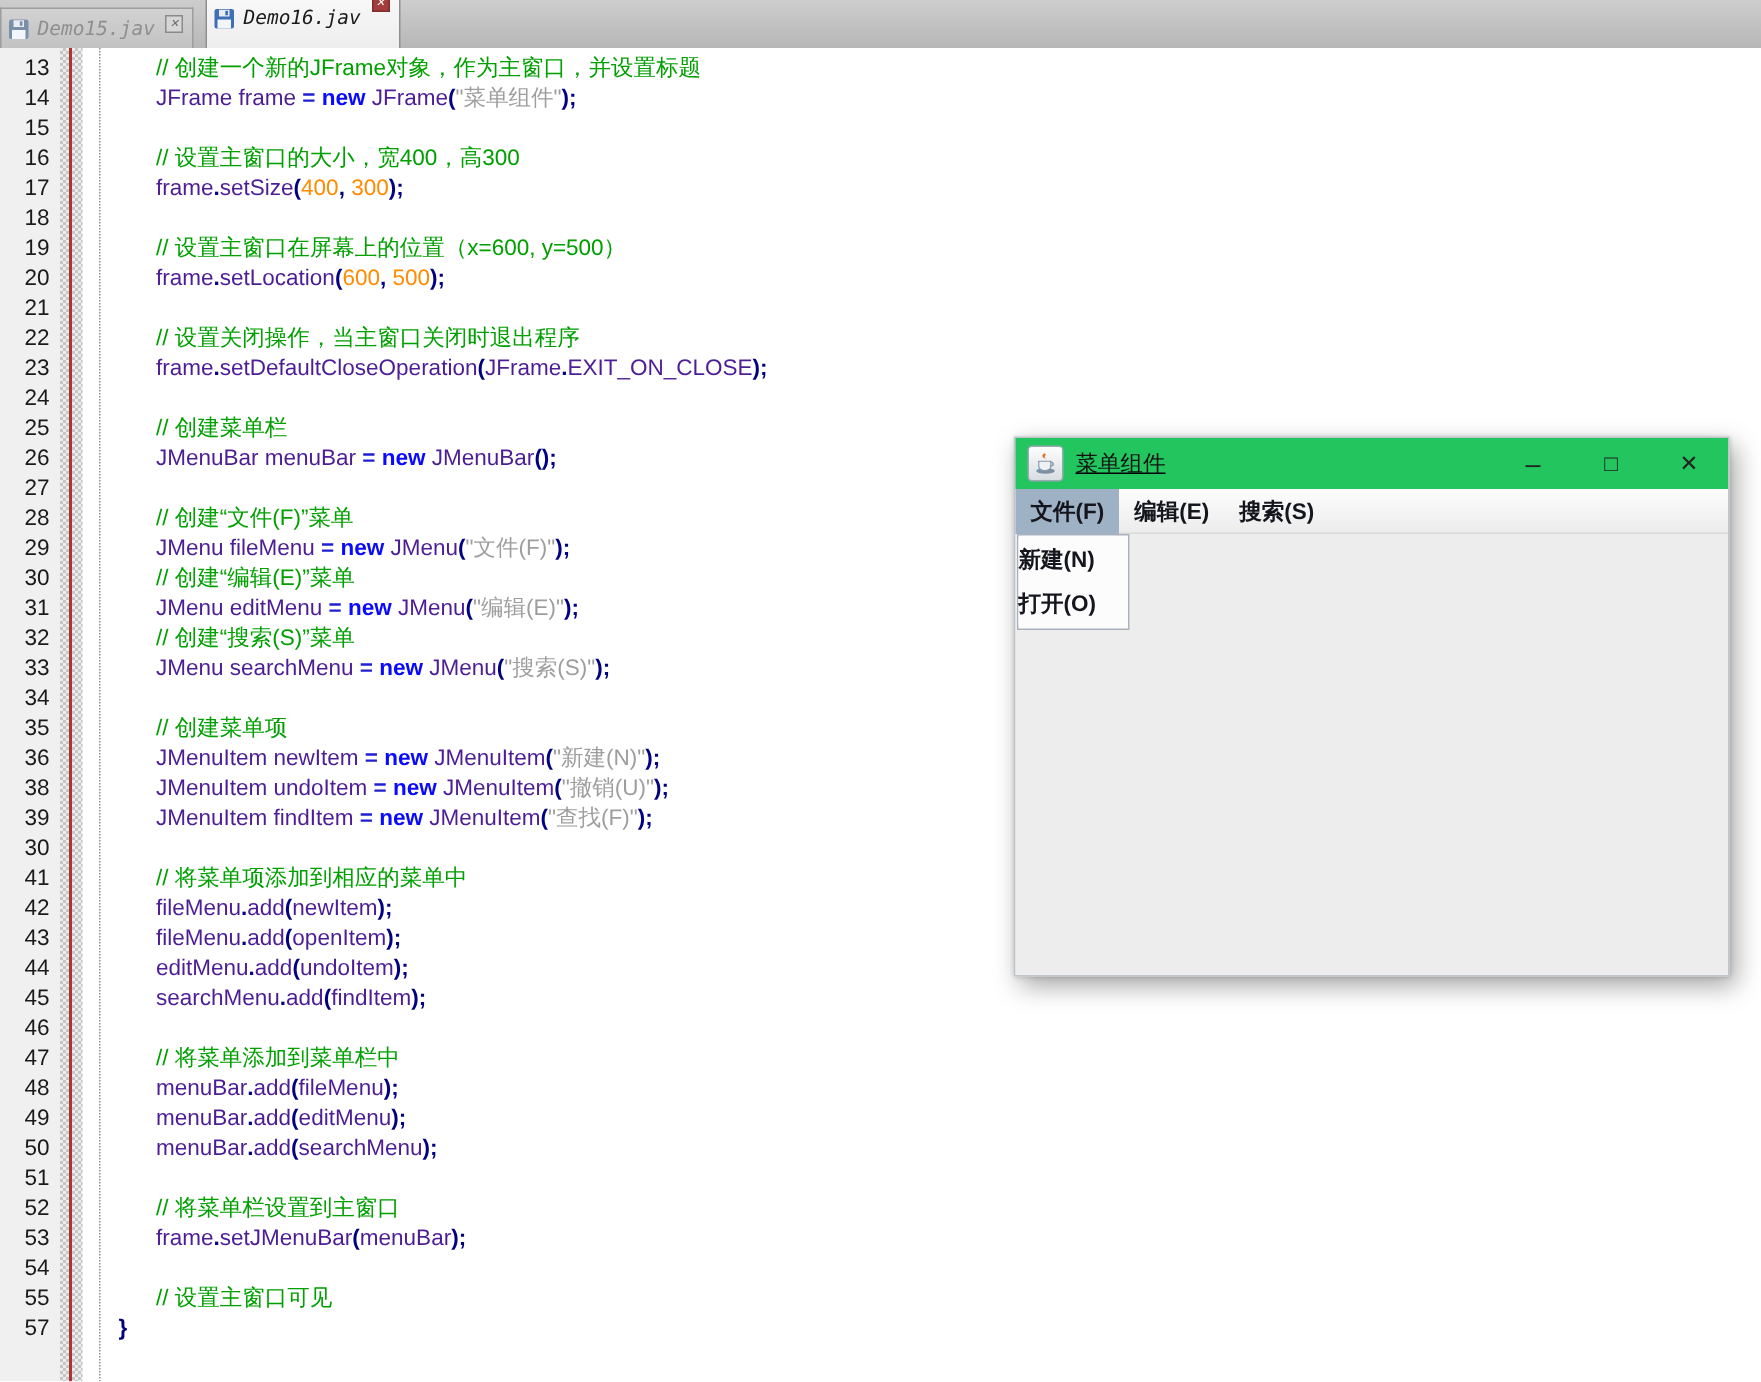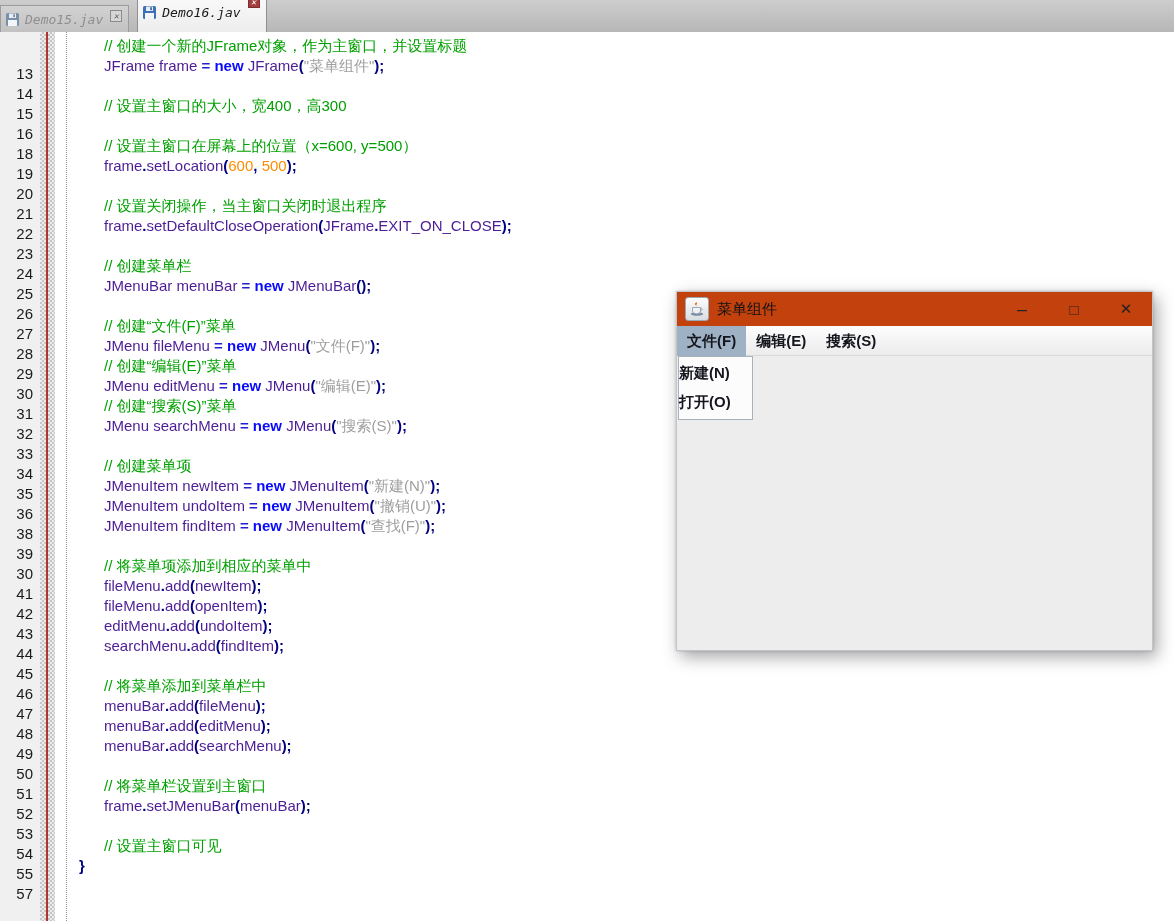--- a/index.html
+++ b/index.html
@@ -28,37 +28,37 @@
   .gutter-bg { position:absolute; left:0; top:0; bottom:0; width:40px; background:#f0f0f0; }
   .fold-col { position:absolute; left:40px; top:0; bottom:0; width:15px; background-color:#ececec;
     background-image:
       linear-gradient(45deg,#c6c6c6 25%,transparent 25%,transparent 75%,#c6c6c6 75%),
       linear-gradient(45deg,#c6c6c6 25%,transparent 25%,transparent 75%,#c6c6c6 75%);
     background-size:4px 4px; background-position:0 0,2px 2px; }
   .red-line { position:absolute; left:6px; top:0; bottom:0; width:2px; background:#b13232; }
   .indent-guide { position:absolute; left:66px; top:0; bottom:0; width:0; border-left:1px dotted #8f8f8f; }
   .lines { position:absolute; left:0; top:4px; right:0; }
   .line { position:relative; height:20px; font-size:15px; line-height:20px; white-space:pre; }
-  .num { position:absolute; left:0; top:0; width:33px; text-align:right; color:#1a1a1a;margin-top:28px; }
+  .num { position:absolute; left:0; top:0; width:33px; text-align:right; color:#1a1a1a; }
   .txt { position:absolute; top:0; }
   .ind2 { left:104px; } .ind1 { left:79px; }
   .tok-c { color:#00a000; }
   .tok-p { color:#4c1d95; }
   .tok-k { color:#0a0aff; font-weight:bold; }
   .tok-o { color:#2020d0; font-weight:bold; }
   .tok-n { color:#ff8c00; }
   .tok-s { color:#9e9e9e; }
   .tok-u { color:#000080; font-weight:bold; }
 
   
   .swing { position:absolute; left:676px; top:291px; width:477px; height:360px;
            background:#ededed; border:1px solid #bfc5cb;
            box-shadow:4px 6px 16px rgba(0,0,0,.35), 0 0 3px rgba(0,0,0,.18); }
-  .titlebar { position:absolute; left:0; top:0; right:0; height:34px; background:#c2410c;
-              display:flex; align-items:center; }
+  .titlebar { position:absolute; left:0; top:0; right:0; height:34px; background:#22c55e;
+              display:flex; align-items:center;text-decoration:underline; }
   .java-btn { width:24px; height:24px; margin-left:8px; border:1px solid #9aa8b4; border-radius:3px;
               background:linear-gradient(#fdfdfd,#d8dde2); display:flex; align-items:center; justify-content:center; }
   .win-title { margin-left:8px; font-size:15px; color:#111; }
   .win-controls { position:absolute; right:0; top:0; height:34px; display:flex; }
   .win-btn { width:52px; height:34px; display:flex; align-items:center; justify-content:center;
              color:#222; font-size:15px; }
   .win-btn.min { font-size:18px; }
   .menubar { position:absolute; left:0; top:34px; right:0; height:30px;
              background:linear-gradient(#fdfdfd,#ececec); border-bottom:1px solid #d9d9d9;
              display:flex; }
@@ -103,20 +103,21 @@
     <div class="gutter-bg"></div>
     <div class="fold-col">
       <div class="red-line"></div>
     </div>
     <div class="indent-guide"></div>
     <div class="lines">
         <div class="line"><span class="num">13</span><span class="txt ind2"><span class="tok-c">// 创建一个新的JFrame对象，作为主窗口，并设置标题</span></span></div>
         <div class="line"><span class="num">14</span><span class="txt ind2"><span class="tok-p">JFrame frame </span><span class="tok-o">= </span><span class="tok-k">new</span><span class="tok-p"> JFrame</span><span class="tok-u">(</span><span class="tok-s">"菜单组件"</span><span class="tok-u">);</span></span></div>
         <div class="line"><span class="num">15</span><span class="txt ind2"></span></div>
         <div class="line"><span class="num">16</span><span class="txt ind2"><span class="tok-c">// 设置主窗口的大小，宽400，高300</span></span></div>
+        <div class="line"><span class="num">17</span><span class="txt ind2"><span class="tok-p">frame</span><span class="tok-u">.</span><span class="tok-p">setSize</span><span class="tok-u">(</span><span class="tok-n">400</span><span class="tok-u">, </span><span class="tok-n">300</span><span class="tok-u">);</span></span></div>
         <div class="line"><span class="num">18</span><span class="txt ind2"></span></div>
         <div class="line"><span class="num">19</span><span class="txt ind2"><span class="tok-c">// 设置主窗口在屏幕上的位置（x=600, y=500）</span></span></div>
         <div class="line"><span class="num">20</span><span class="txt ind2"><span class="tok-p">frame</span><span class="tok-u">.</span><span class="tok-p">setLocation</span><span class="tok-u">(</span><span class="tok-n">600</span><span class="tok-u">, </span><span class="tok-n">500</span><span class="tok-u">);</span></span></div>
         <div class="line"><span class="num">21</span><span class="txt ind2"></span></div>
         <div class="line"><span class="num">22</span><span class="txt ind2"><span class="tok-c">// 设置关闭操作，当主窗口关闭时退出程序</span></span></div>
         <div class="line"><span class="num">23</span><span class="txt ind2"><span class="tok-p">frame</span><span class="tok-u">.</span><span class="tok-p">setDefaultCloseOperation</span><span class="tok-u">(</span><span class="tok-p">JFrame</span><span class="tok-u">.</span><span class="tok-p">EXIT_ON_CLOSE</span><span class="tok-u">);</span></span></div>
         <div class="line"><span class="num">24</span><span class="txt ind2"></span></div>
         <div class="line"><span class="num">25</span><span class="txt ind2"><span class="tok-c">// 创建菜单栏</span></span></div>
         <div class="line"><span class="num">26</span><span class="txt ind2"><span class="tok-p">JMenuBar menuBar </span><span class="tok-o">= </span><span class="tok-k">new</span><span class="tok-p"> JMenuBar</span><span class="tok-u">();</span></span></div>
         <div class="line"><span class="num">27</span><span class="txt ind2"></span></div>

